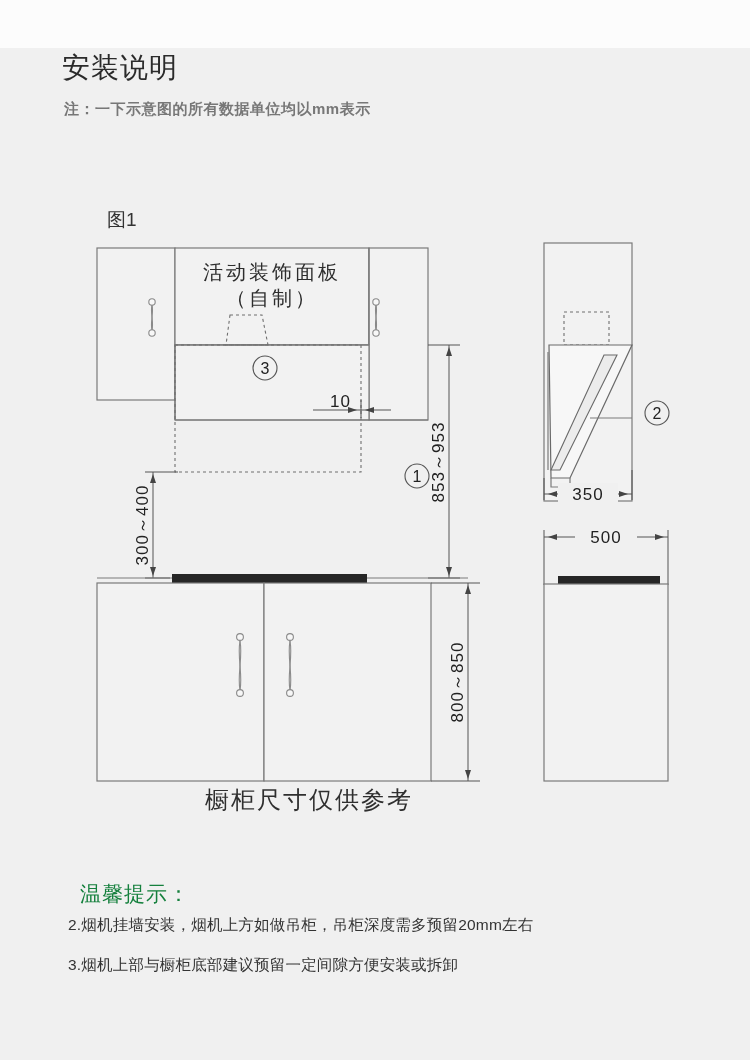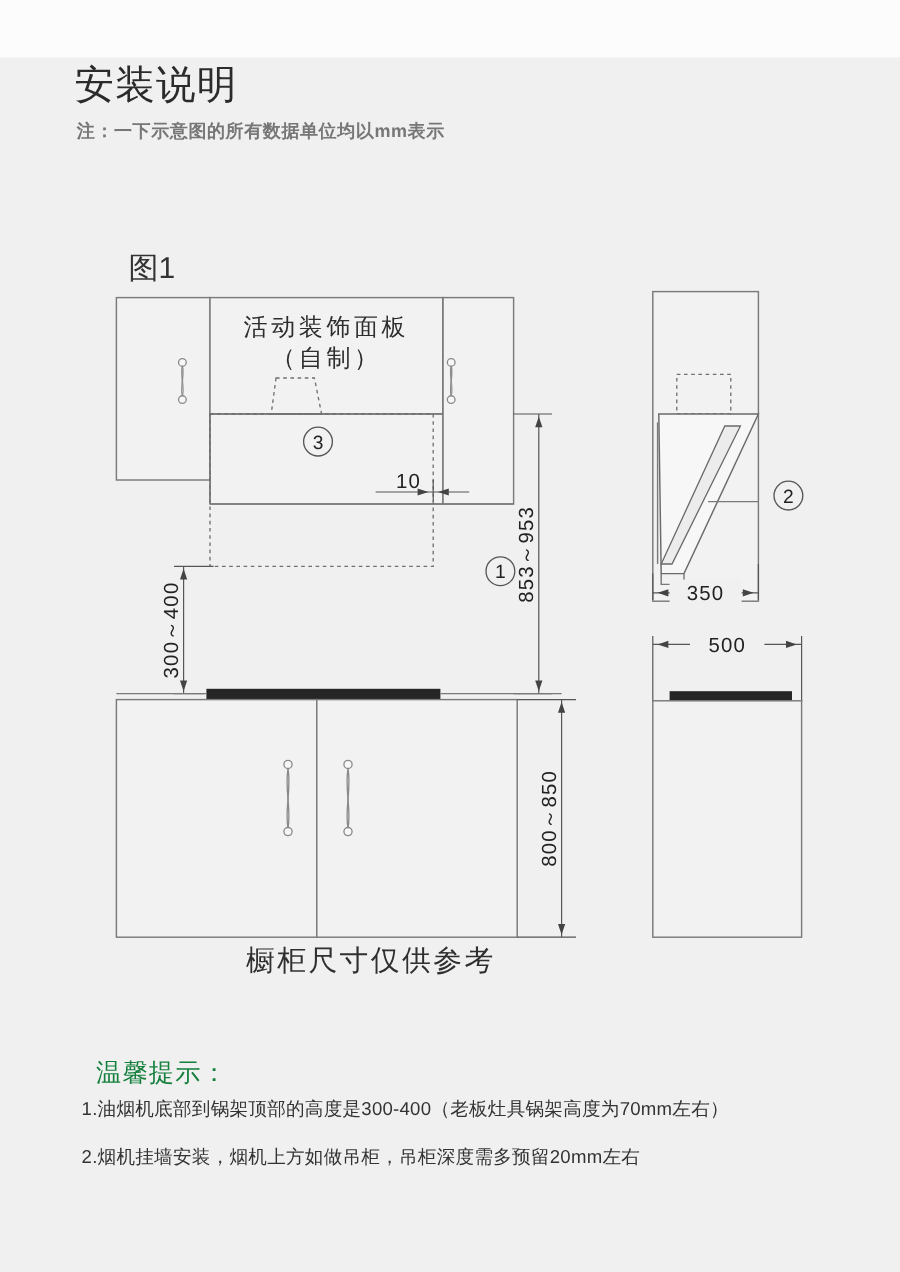--- a/index.html
+++ b/index.html
@@ -26,39 +26,39 @@
     position: absolute;
     left: 0; top: 48px;
     width: 750px;
     height: 1012px;
     background: #f0f0f0;
   }
   .title {
     position: absolute;
     left: 62px;
     top: 54px;
-    font-size: 33px;
+    font-size: 28px;
     color: #2b2b2b;
     letter-spacing: 1px;
     line-height: 1;
   }
   .subtitle {
     position: absolute;
     left: 64px;
     top: 100px;
     font-size: 15px;
     color: #777;
     letter-spacing: 0.5px;
     font-weight: bold;
   }
   .fig-label {
     position: absolute;
     left: 107px;
     top: 207px;
-    font-size: 25px;
+    font-size: 19px;
     color: #333;
     text-align: center;
   }
   .diagram {
     position: absolute;
     left: 0;
     top: 0;
     width: 750px;
     height: 1060px;
     pointer-events: none;
@@ -247,15 +247,15 @@
 
   <rect class="black-bar" x="558" y="576" width="102" height="8"></rect>
   <rect class="cab-fill" x="544" y="584" width="124" height="197"></rect>
 
 </svg>
 
 <div class="caption-main">橱柜尺寸仅供参考</div>
 
 <div class="tips-title">温馨提示：</div>
 <div class="tips-list">
-  <div class="tip-line">1.油烟机底部到锅架顶部的高度是300-400（老板灶具锅架高度为70mm左右）</div>
   <div class="tip-line">2.烟机挂墙安装，烟机上方如做吊柜，吊柜深度需多预留20mm左右</div>
+  <div class="tip-line">3.烟机上部与橱柜底部建议预留一定间隙方便安装或拆卸</div>
 </div>
 
 </body></html>

